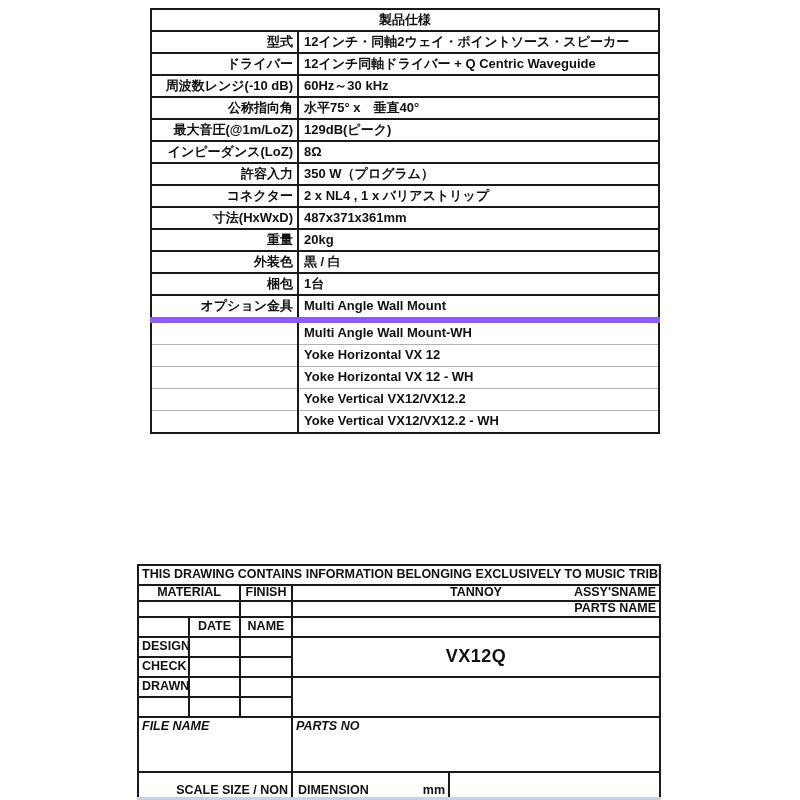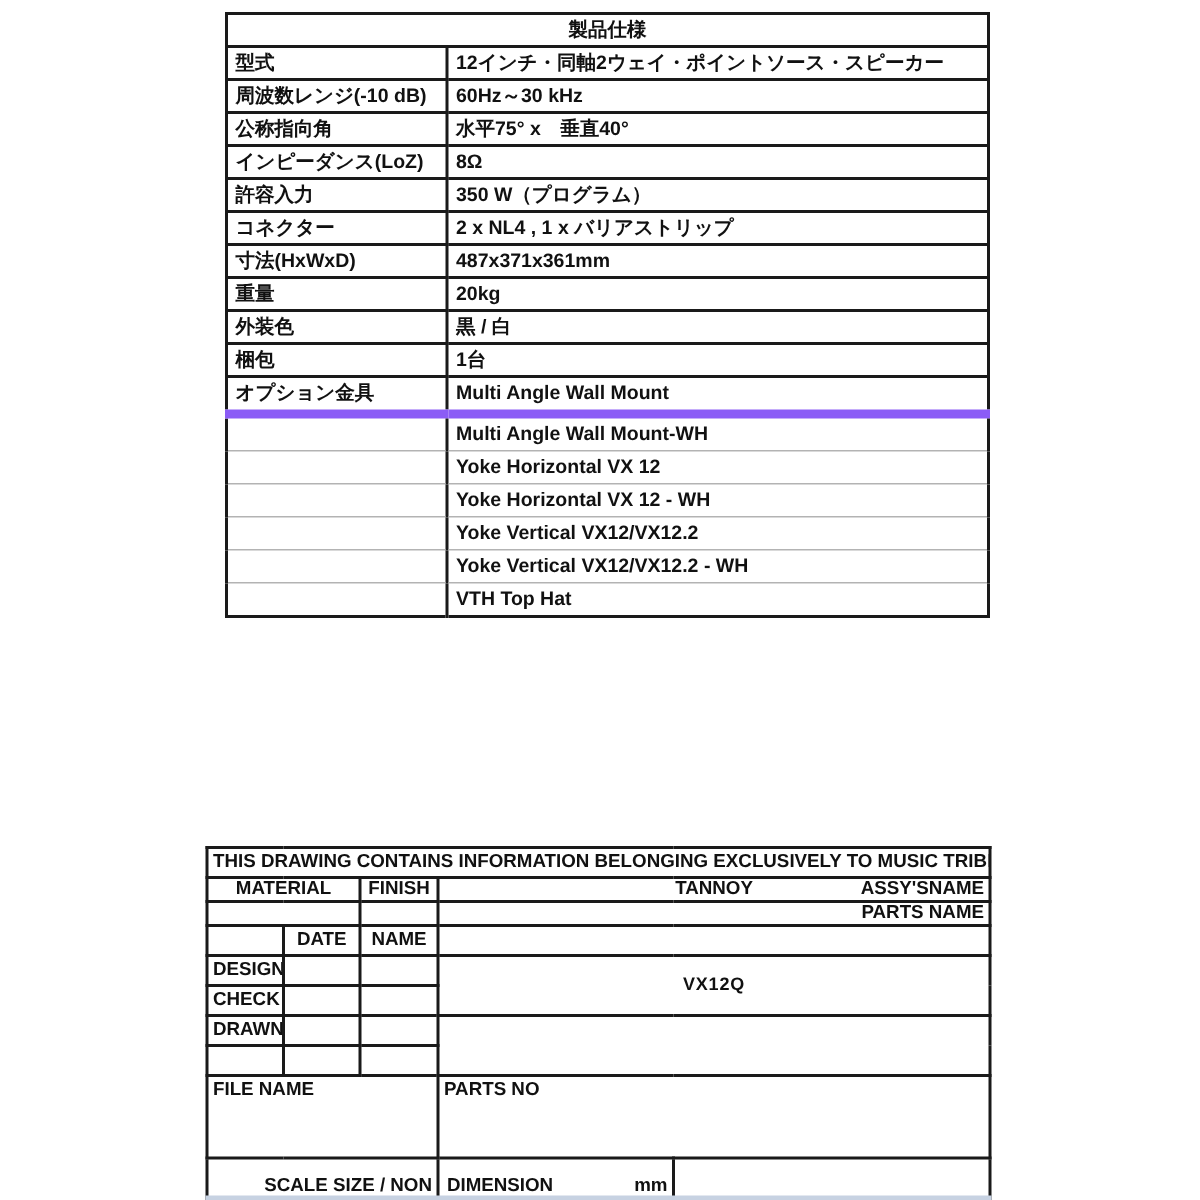--- a/index.html
+++ b/index.html
@@ -11,36 +11,36 @@
   }
   
   .spec-wrap{position:absolute;left:150px;top:8px;width:510px;}
   table.spec{width:100%;border-collapse:collapse;table-layout:fixed;border:2px solid #1a1a1a;}
   table.spec td{
     border:2px solid #1a1a1a;height:20px;padding:0 5px;
     font-size:13px;font-weight:bold;line-height:1.1;
     white-space:nowrap;overflow:hidden;vertical-align:middle;
   }
   table.spec tr.hdr td{text-align:center;}
-  table.spec td.l{text-align:left;padding-right:4px;}
+  table.spec td.l{text-align:right;padding-right:4px;}
   table.spec td.v{text-align:left;}
   table.spec tr.opt td{border-top:1px solid #b3b3b3;border-bottom:1px solid #b3b3b3;height:21px;}
   table.spec tr.optfirst td{border-top:2px solid #1a1a1a;border-bottom:6px solid #8b5cf6;height:21px;}
   
   .tb-wrap{position:absolute;left:137px;top:564px;width:522px;}
   table.tb{width:100%;border-collapse:collapse;table-layout:fixed;border:2px solid #1a1a1a;}
   table.tb td{
     border:2px solid #1a1a1a;padding:0 3px;
     font-size:12.5px;font-weight:bold;line-height:1.1;
     white-space:nowrap;overflow:hidden;vertical-align:middle;
   }
   table.tb td.c{text-align:center;}
   table.tb td.lft{text-align:right;}
-  table.tb td.tl{vertical-align:top;padding-top:2px;text-align:left;}
-  table.tb td.big{text-align:center;font-size:12px;letter-spacing:0.5px;}
+  table.tb td.tl{vertical-align:top;padding-top:2px;text-align:left;font-style:italic;}
+  table.tb td.big{text-align:center;font-size:18px;letter-spacing:0.5px;}
   table.tb td.assy{position:relative;}
   table.tb td.assy .brand{position:absolute;left:50%;top:50%;transform:translate(-50%,-50%);}
   table.tb tr:last-child td{border-bottom:3px solid #2b3e5c;}
   .dim-unit{margin-left:54px;}
   .accent-strip{position:absolute;left:137px;top:797px;width:524px;height:3px;background:#c7d2e2;}
 </style>
 </head>
 <body>
 
 <div class="spec-wrap">
@@ -51,26 +51,34 @@
       </colgroup>
   <tbody>
   <tr class="hdr">
           <td colspan="2">製品仕様</td>
         </tr>
   <tr>
           <td class="l">型式</td>
           <td class="v">12インチ・同軸2ウェイ・ポイントソース・スピーカー</td>
         </tr>
   <tr>
+          <td class="l">ドライバー</td>
+          <td class="v">12インチ同軸ドライバー + Q Centric Waveguide</td>
+        </tr>
+  <tr>
           <td class="l">周波数レンジ(-10 dB)</td>
           <td class="v">60Hz～30 kHz</td>
         </tr>
   <tr>
           <td class="l">公称指向角</td>
           <td class="v">水平75° x　垂直40°</td>
+        </tr>
+  <tr>
+          <td class="l">最大音圧(@1m/LoZ)</td>
+          <td class="v">129dB(ピーク)</td>
         </tr>
   <tr>
           <td class="l">インピーダンス(LoZ)</td>
           <td class="v">8Ω</td>
         </tr>
   <tr>
           <td class="l">許容入力</td>
           <td class="v">350 W（プログラム）</td>
         </tr>
   <tr>
@@ -109,24 +117,20 @@
           <td class="l"></td>
           <td class="v">Yoke Horizontal VX 12 - WH</td>
         </tr>
   <tr class="opt">
           <td class="l"></td>
           <td class="v">Yoke Vertical VX12/VX12.2</td>
         </tr>
   <tr class="opt">
           <td class="l"></td>
           <td class="v">Yoke Vertical VX12/VX12.2 - WH</td>
-        </tr>
-  <tr class="opt">
-          <td class="l"></td>
-          <td class="v">VTH Top Hat</td>
         </tr>
   </tbody>
 </table>
 </div>
 
 <div class="tb-wrap">
 <table class="tb">
   <colgroup>
     <col style="width:51px">
         <col style="width:51px">

